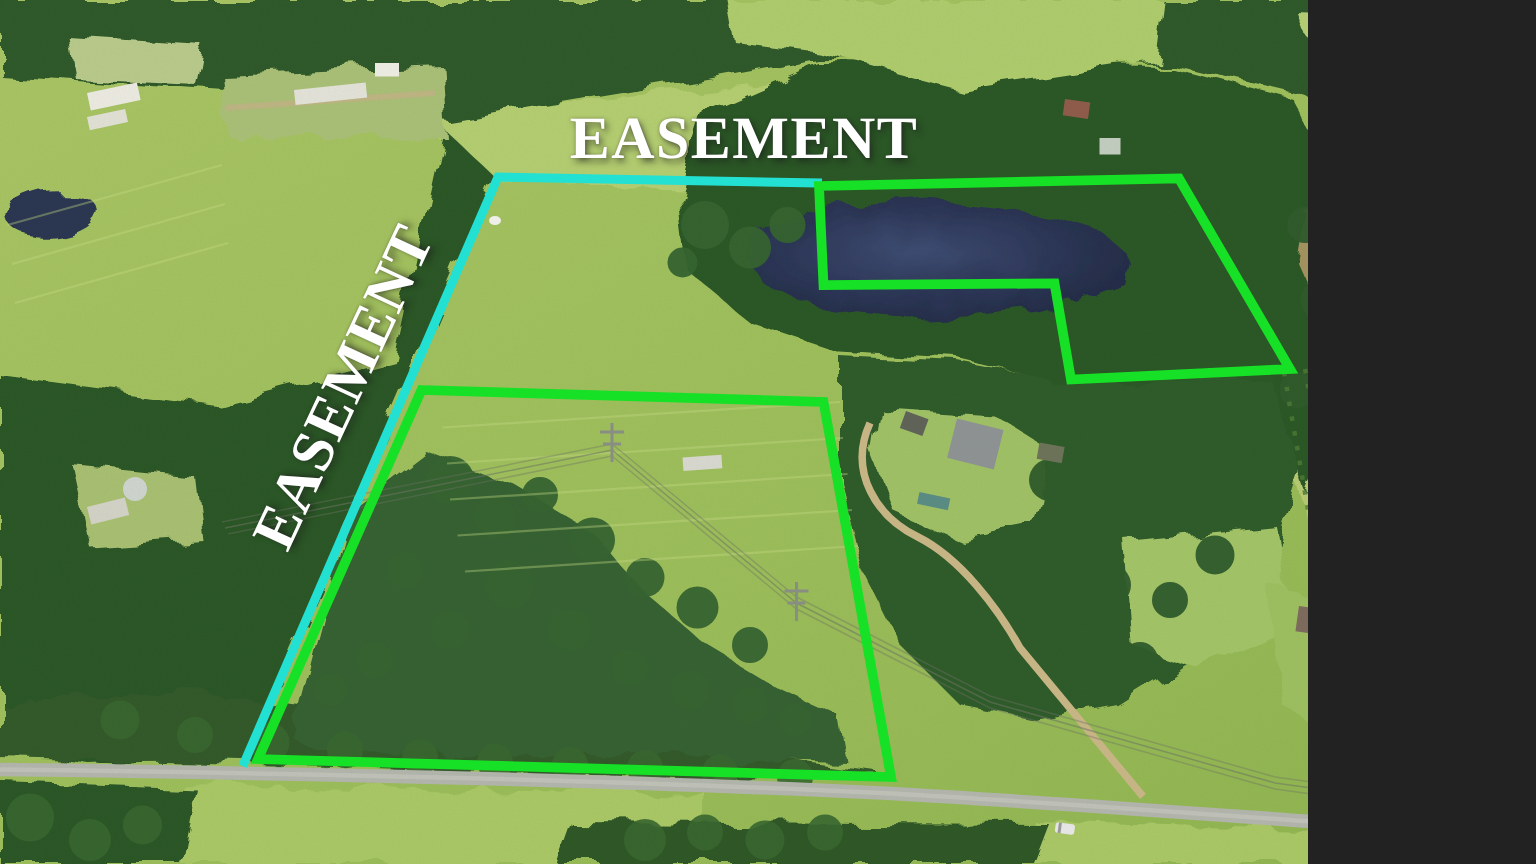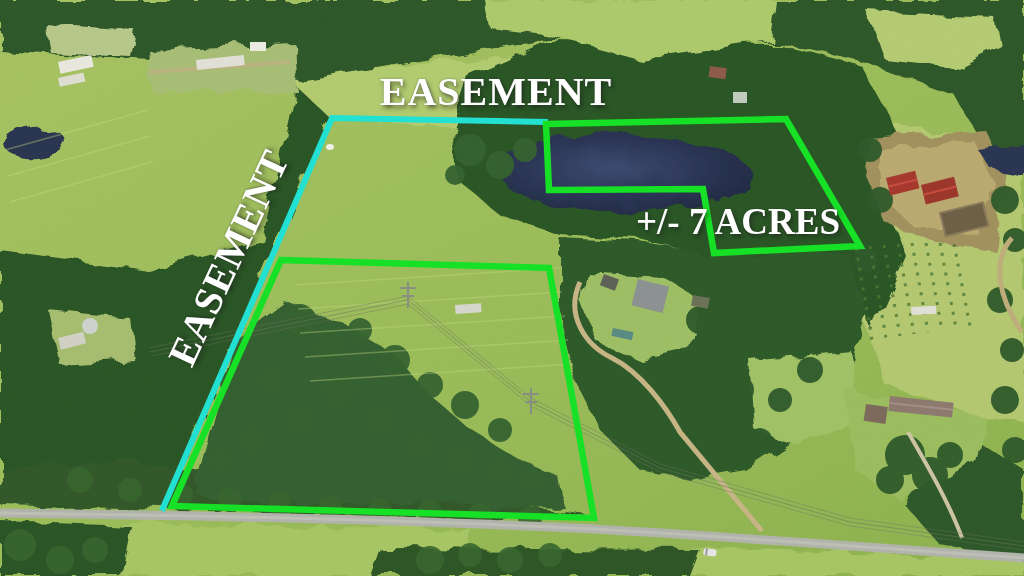--- a/index.html
+++ b/index.html
@@ -1,16 +1,16 @@
 <!DOCTYPE html>
 <html style="--boundary-color: #17e126; --easement-color: #23e1d2; --label-color: #ffffff;"><head>
 <meta charset="utf-8">
 <style>
   html,body{margin:0;padding:0;background:#222;}
-  .stage{position:relative;width:1024px;height:576px;overflow:hidden;
+  .stage{position:relative;width:872px;height:576px;overflow:hidden;
          font-family:"Liberation Serif", serif;}
   .stage svg{position:absolute;inset:0;display:block;}
   .lbl{position:absolute;color:var(--label-color,#fff);font-weight:bold;
        white-space:nowrap;text-shadow:2px 3px 4px rgba(25,25,25,.55), 0 0 2px rgba(40,40,40,.35);
        transform:translate(-50%,-50%);line-height:1;user-select:none;}
   .lbl-easement-top{left:496px;top:92px;font-size:40px;letter-spacing:1px;}
   .lbl-easement-left{left:229px;top:258px;font-size:40px;letter-spacing:1px;
        transform:translate(-50%,-50%) rotate(-65deg);}
   .lbl-acres7{left:738px;top:221px;font-size:37px;}
   .lbl-acres10{left:415px;top:446px;font-size:43px;}
@@ -239,14 +239,13 @@
 
   <rect x="0" y="0" width="1024" height="576" filter="url(#noise)" opacity="0.10"></rect>
 
   <polyline class="easement-line" points="545,122 332,118 163,508"></polyline>
   <polygon class="boundary" points="281,260 549,268 594,518 172,506"></polygon>
   <polygon class="boundary" points="546,124 786,119 860,246 714,253 703,189 549,190"></polygon>
 </svg>
 
 <div class="lbl lbl-easement-top">EASEMENT</div>
 <div class="lbl lbl-easement-left">EASEMENT</div>
-<div class="lbl lbl-acres7">+/- 7 ACRES</div>
 </div>
 
 </body></html>

